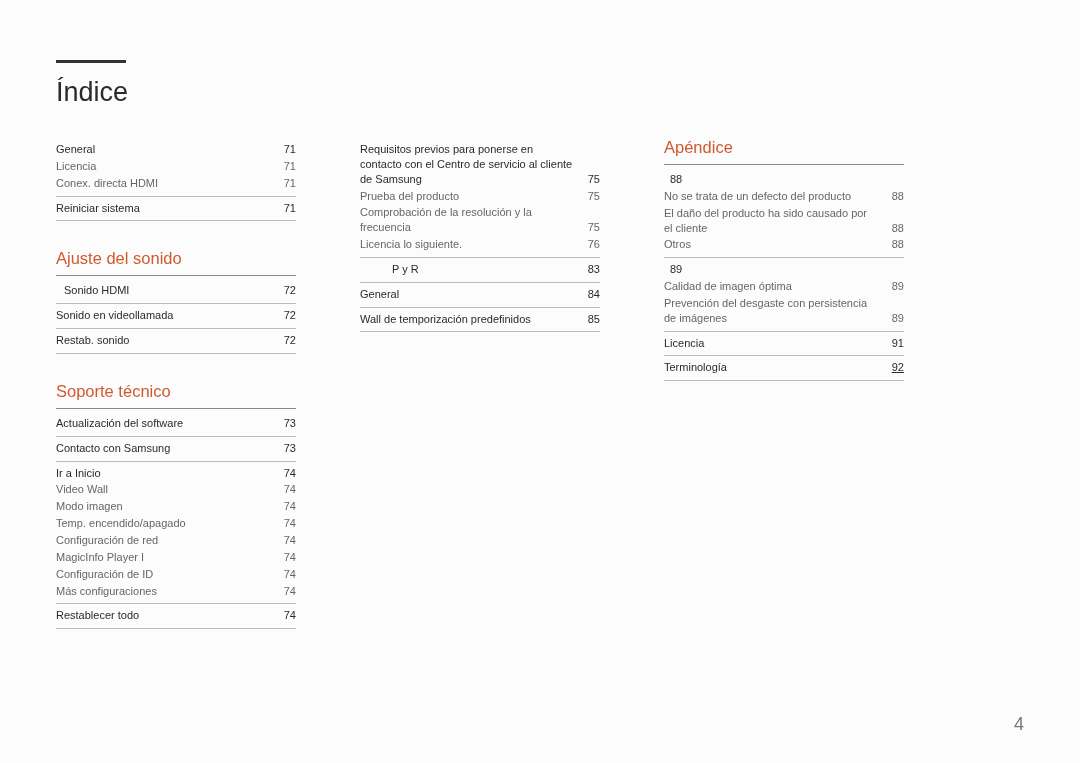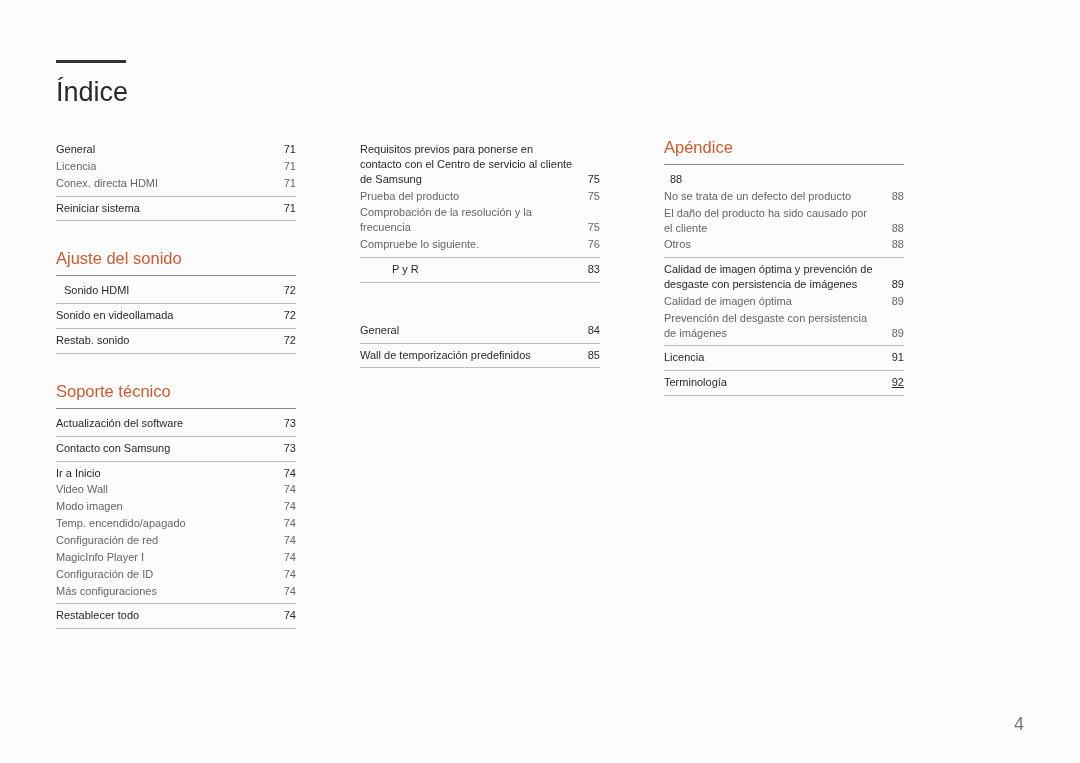--- a/index.html
+++ b/index.html
@@ -172,30 +172,30 @@
         </div>
         <div class="entry sub">
           <span class="label">Prueba del producto</span>
           <span class="pg">75</span>
         </div>
         <div class="entry sub">
           <span class="label">Comprobación de la resolución y la frecuencia</span>
           <span class="pg">75</span>
         </div>
         <div class="entry sublast">
-          <span class="label">Compruebe lo siguiente.</span>
+          <span class="label">Licencia lo siguiente.</span>
           <span class="pg">76</span>
         </div>
         <div class="entry">
           <span class="label" style="color: rgb(42, 42, 42); padding-left: 32px;">P y R</span>
           <span class="pg" style="color: rgb(42, 42, 42);">83</span>
         </div>
         <div class="entry">
           <span class="label" style="color: rgb(42, 42, 42);">General</span>
-          <span class="pg" style="color: rgb(42, 42, 42); margin-top: 36px;">84</span>
+          <span class="pg" style="color: rgb(42, 42, 42);">84</span>
         </div>
         <div class="entry">
           <span class="label" style="color: rgb(42, 42, 42);">Wall de temporización predefinidos</span>
           <span class="pg" style="color: rgb(42, 42, 42);">85</span>
         </div>
       </div>
       <div class="col">
         <div class="section-heading" style="margin-top: 0px;">Apéndice</div>
         <div class="entry subfirst">
           <span class="pg" style="color: rgb(42, 42, 42);">88</span>
@@ -206,21 +206,20 @@
         </div>
         <div class="entry sub">
           <span class="label">El daño del producto ha sido causado por el cliente</span>
           <span class="pg">88</span>
         </div>
         <div class="entry sublast">
           <span class="label">Otros</span>
           <span class="pg">88</span>
         </div>
         <div class="entry subfirst">
-          <span class="label" style="color: rgb(42, 42, 42);">Calidad de imagen óptima y prevención de desgaste con persistencia de imágenes</span>
           <span class="pg" style="color: rgb(42, 42, 42);">89</span>
         </div>
         <div class="entry sub">
           <span class="label">Calidad de imagen óptima</span>
           <span class="pg">89</span>
         </div>
         <div class="entry sublast">
           <span class="label">Prevención del desgaste con persistencia de imágenes</span>
           <span class="pg">89</span>
         </div>

